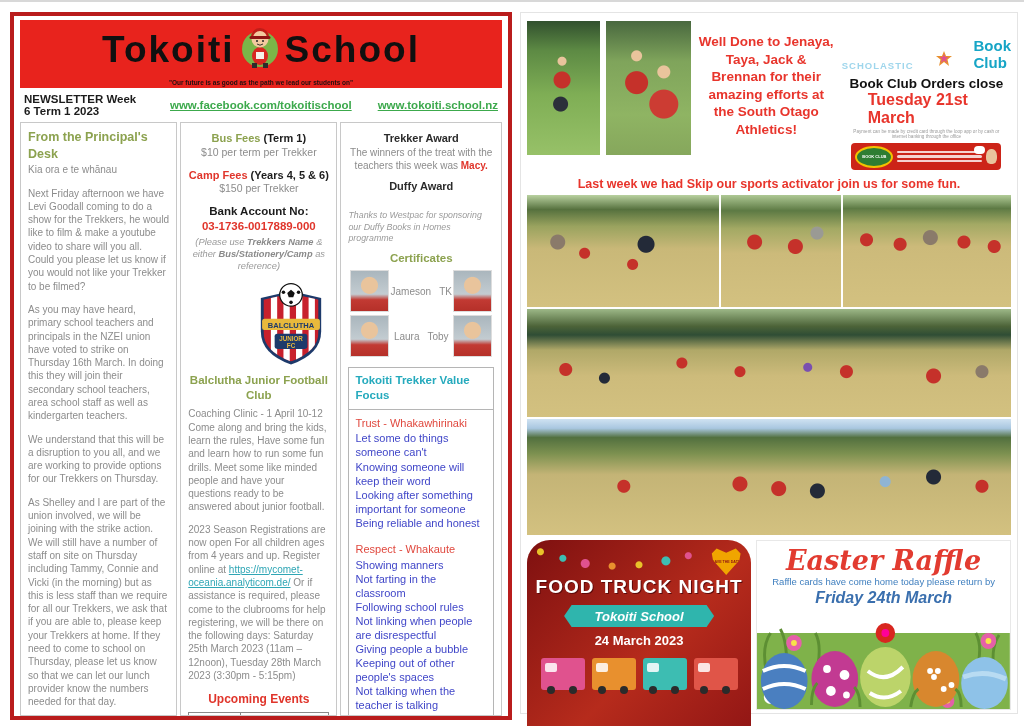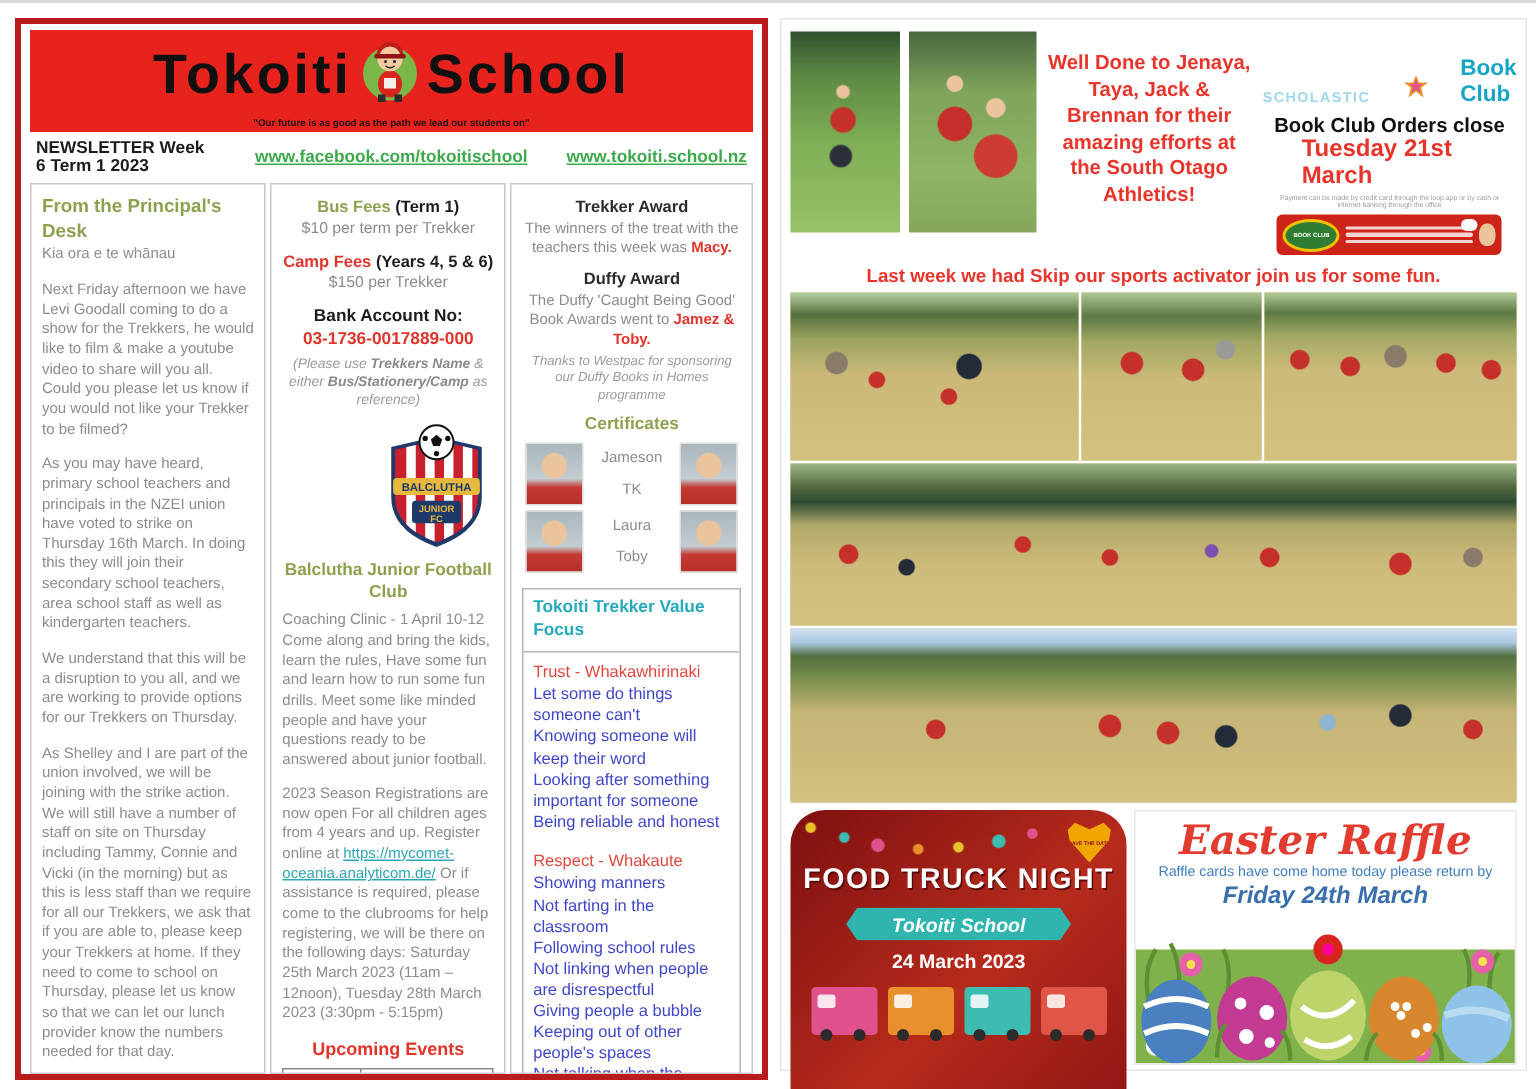--- a/index.html
+++ b/index.html
@@ -31,23 +31,23 @@
   .logo-wrap{display:flex;justify-content:flex-end;margin:8px 0 2px 0;}
   .club-txt{margin-top:4px;}
   .lnk{color:#2fa6b5;text-decoration:underline;cursor:pointer;}
   .ev-h{color:#e0352b;font-weight:bold;font-size:12px;text-align:center;margin:10px 0 4px 0;}
   table.ev{width:100%;border-collapse:collapse;font-size:9.3px;color:#8c8c8c;}
   table.ev td{border:1px solid #8a8a8a;padding:3px 5px;vertical-align:middle;}
   td.evd{width:37%;}
   .aw-h{font-weight:bold;font-size:11px;color:#2b2b2b;text-align:center;margin-top:2px;}
   .aw-t{font-size:10px;text-align:center;margin-bottom:7px;}
   .aw-n{color:#e0352b;font-weight:bold;}
-  .aw-note{font-size:8.8px;font-style:italic;text-align:center;color:#9a9a9a;margin-top:1px;}
+  .aw-note{font-size:8.8px;font-style:italic;text-align:left;color:#9a9a9a;margin-top:16px;}
   .cert-row{display:flex;align-items:center;justify-content:space-between;margin:3px 2px;}
-  .cert-names{display:flex;flex-direction:column;gap:8px;text-align:center;font-size:10px;color:#8c8c8c;}
+  .cert-names{display:flex;flex-direction:row;gap:8px;text-align:center;font-size:10px;color:#8c8c8c;}
   .headshot{width:37px;height:40px;border:1px solid #ddd;background-image:radial-gradient(circle at 50% 36%,#e9c49c 0 8px,rgba(0,0,0,0) 9px),linear-gradient(180deg,#aab6bd 0%,#c3ccd1 58%,#c23a33 72%,#b53029 100%);}
   .vf{margin-top:10px;border:1px solid #b5b5b5;}
   .vf-h{color:#25aabd;font-weight:bold;font-size:11.5px;padding:5px 6px;border-bottom:1px solid #b5b5b5;}
   .vf-body{padding:6px 6px 8px 6px;border-bottom:1px solid #b5b5b5;}
   .vf-gh{color:#e0483e;font-size:11px;margin:0 0 1px 0;}
   .vf ul{list-style:none;margin:0 0 12px 0;padding:0;color:#4046c8;font-size:11px;line-height:1.28;}
   .vf ul.last{margin-bottom:0;}
 
   
   .top{display:flex;padding:8px 6px 2px 6px;gap:6px;align-items:flex-start;}
@@ -195,21 +195,20 @@
               </tr>
 
         </tbody>
           </table>
       </div>
 
       <div class="col c3">
         <div class="aw-h">Trekker Award</div>
         <div class="aw-t"><span>The winners of the treat with the teachers this week was </span><span class="aw-n">Macy.</span></div>
         <div class="aw-h">Duffy Award</div>
-        <div class="aw-t" style="margin-bottom:0;"><span>The Duffy 'Caught Being Good' Book Awards went to </span><span class="aw-n">Jamez &amp; Toby.</span></div>
         <div class="aw-note">Thanks to Westpac for sponsoring our Duffy Books in Homes programme</div>
 
         <div class="h-green">Certificates</div>
         <div class="cert-row">
           <div class="headshot"></div>
           <div class="cert-names">
             <span>Jameson</span>
             <span>TK</span>
           </div>
           <div class="headshot"></div>

